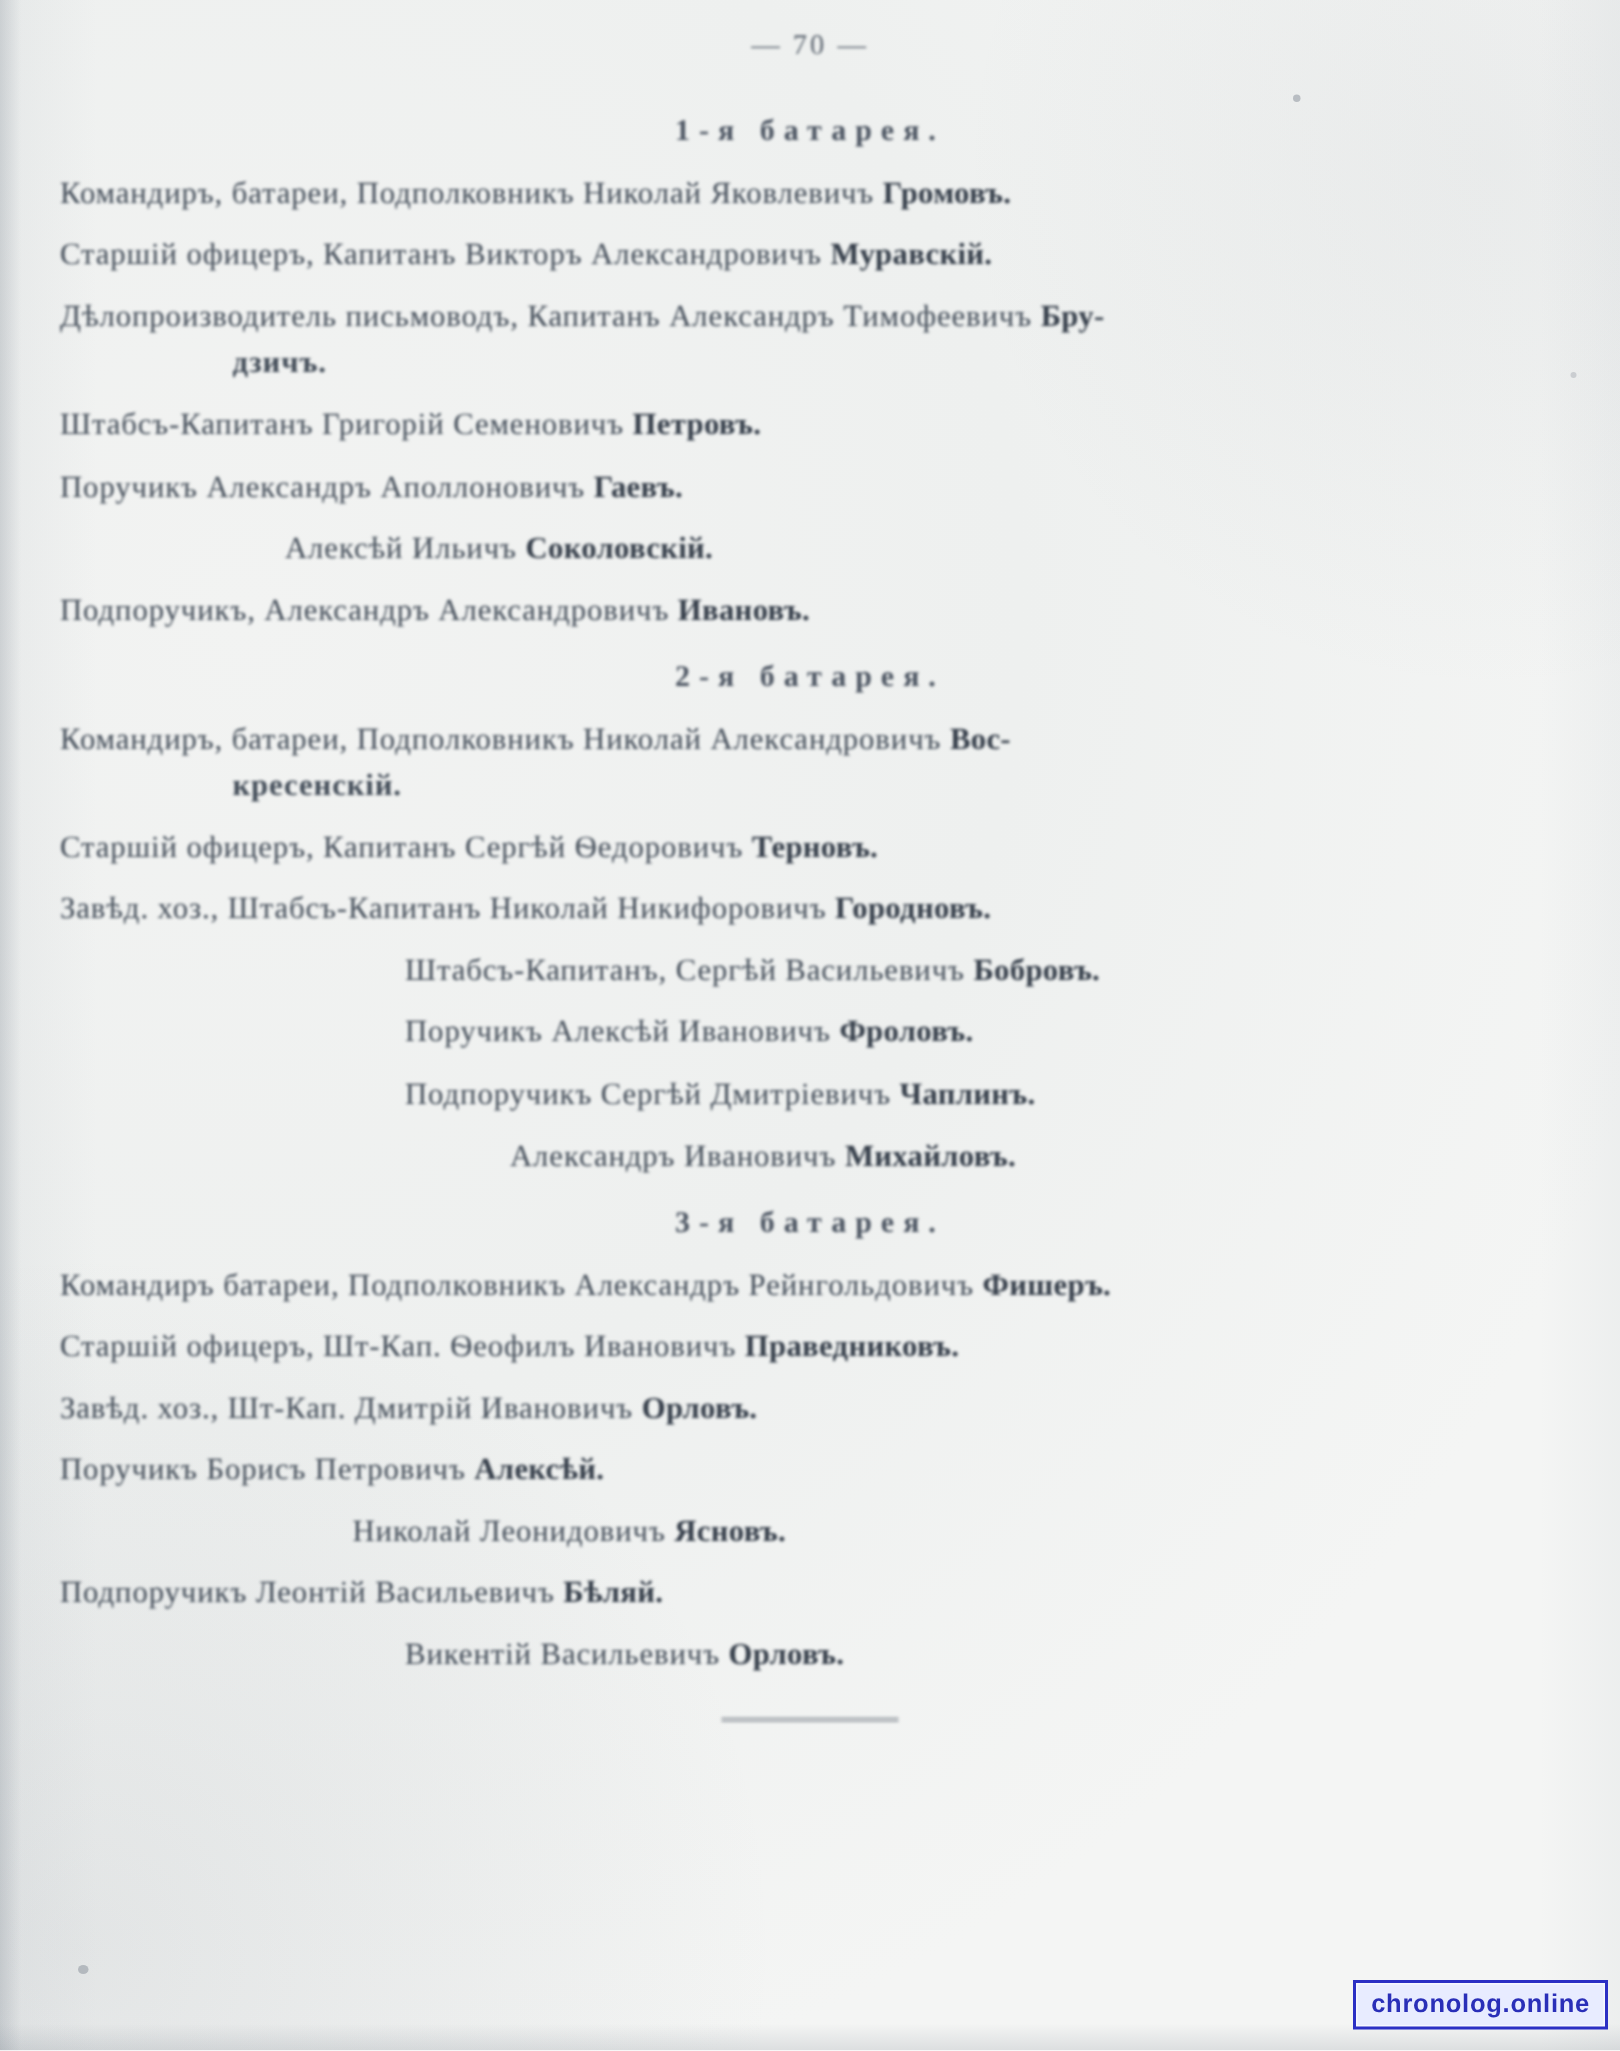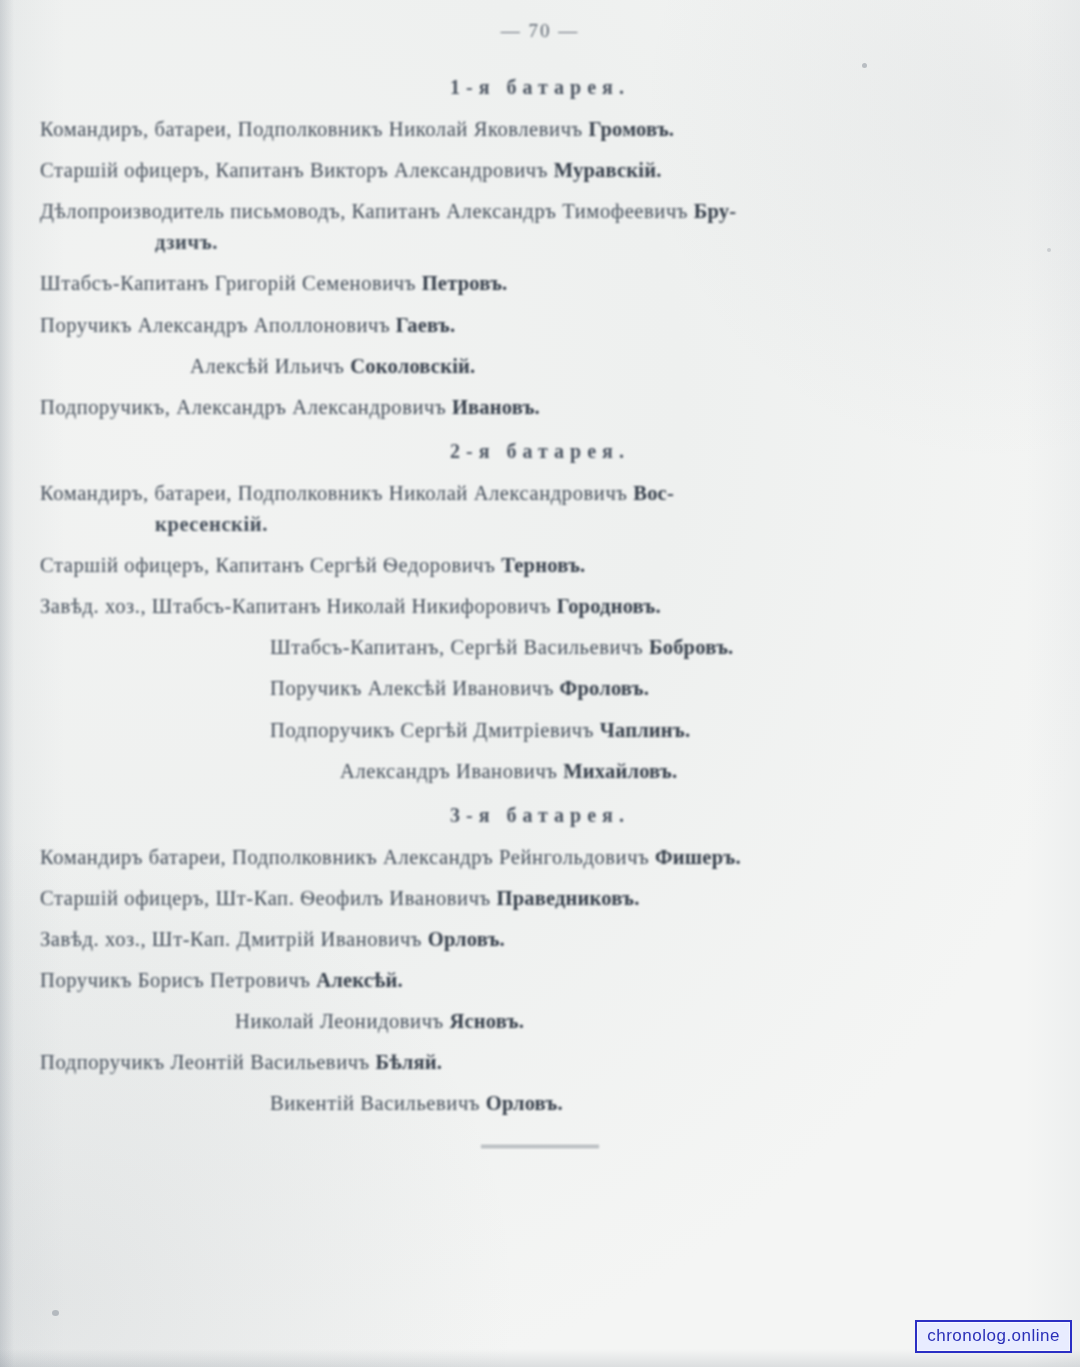--- a/index.html
+++ b/index.html
@@ -106,20 +106,21 @@
     bottom: 14px;
     z-index: 6;
     border: 2px solid #2b2fc4;
     background: #e8ecff;
     padding: 4px 10px 5px 10px;
     font-family: "Liberation Sans", sans-serif;
     font-size: 17px;
     color: #2a2fb8;
     letter-spacing: 0.5px;
     box-shadow: 0 0 0 1px rgba(255,255,255,0.6) inset;
+    font-weight: bold;
   }
   .edge-left {
     position: absolute;
     left: 0; top: 0; bottom: 0;
     width: 14px;
     background: linear-gradient(90deg, rgba(110,120,132,0.22), rgba(255,255,255,0));
     z-index: 4;
   }
   .edge-bottom {
     position: absolute;

